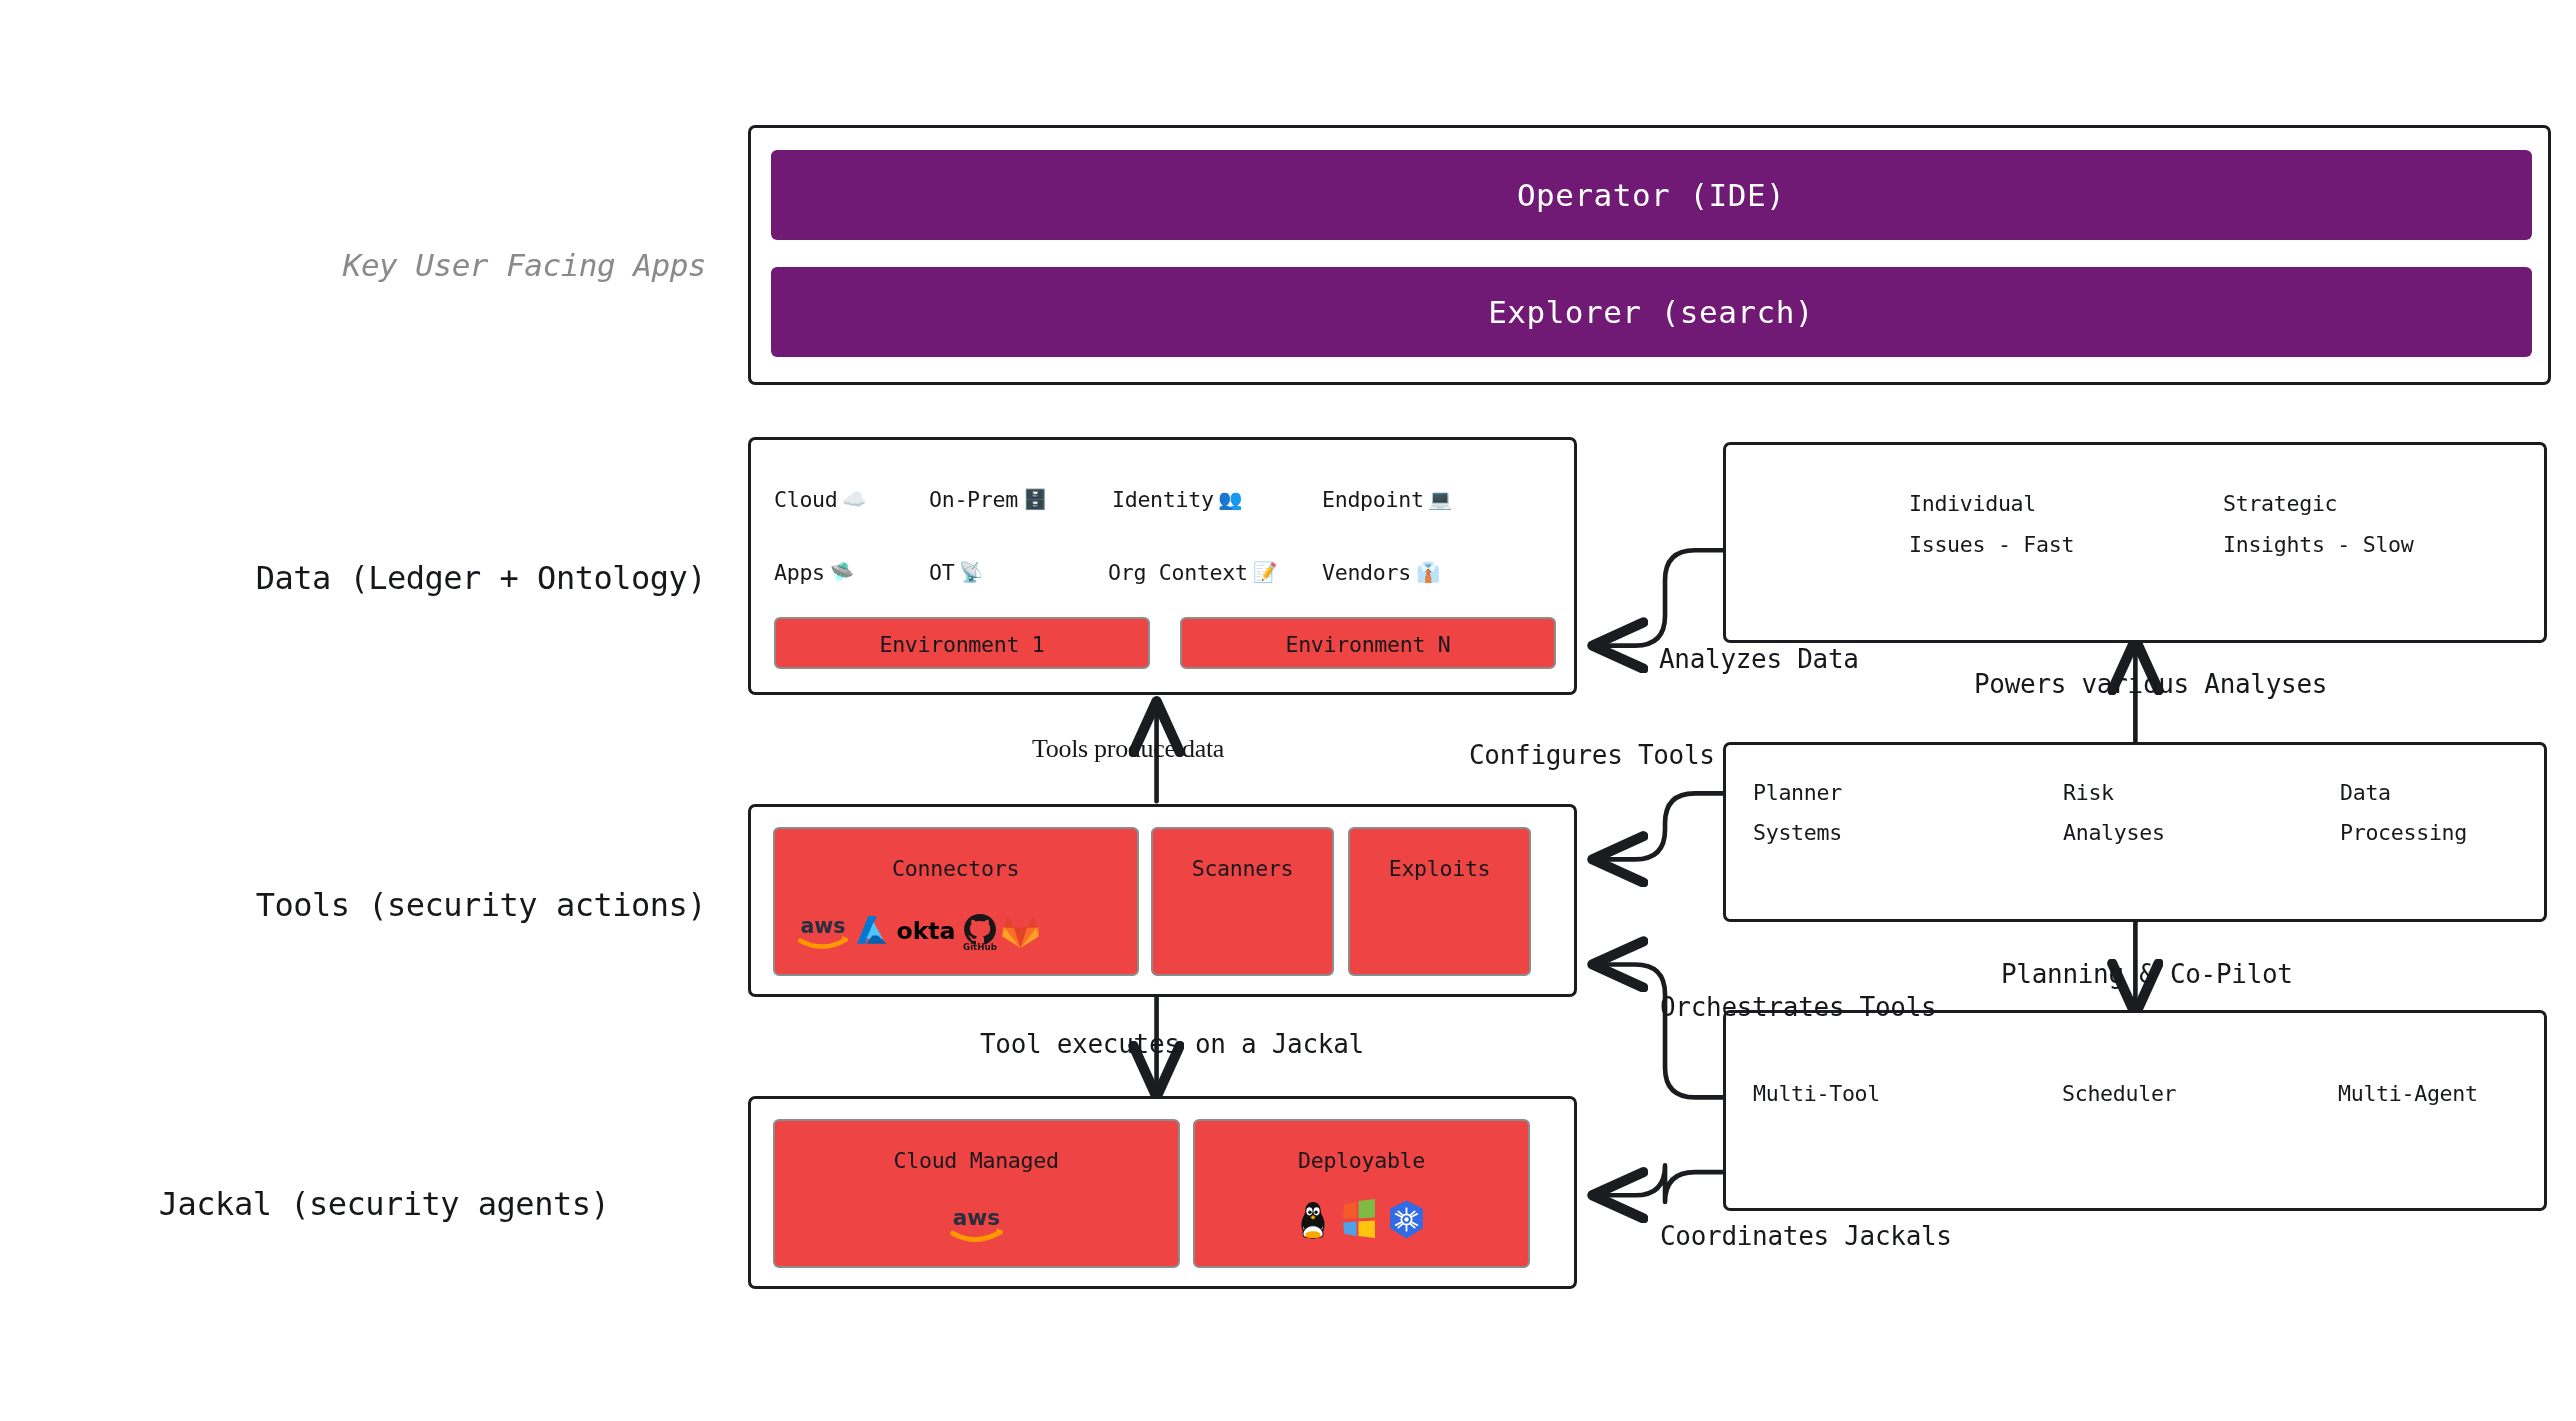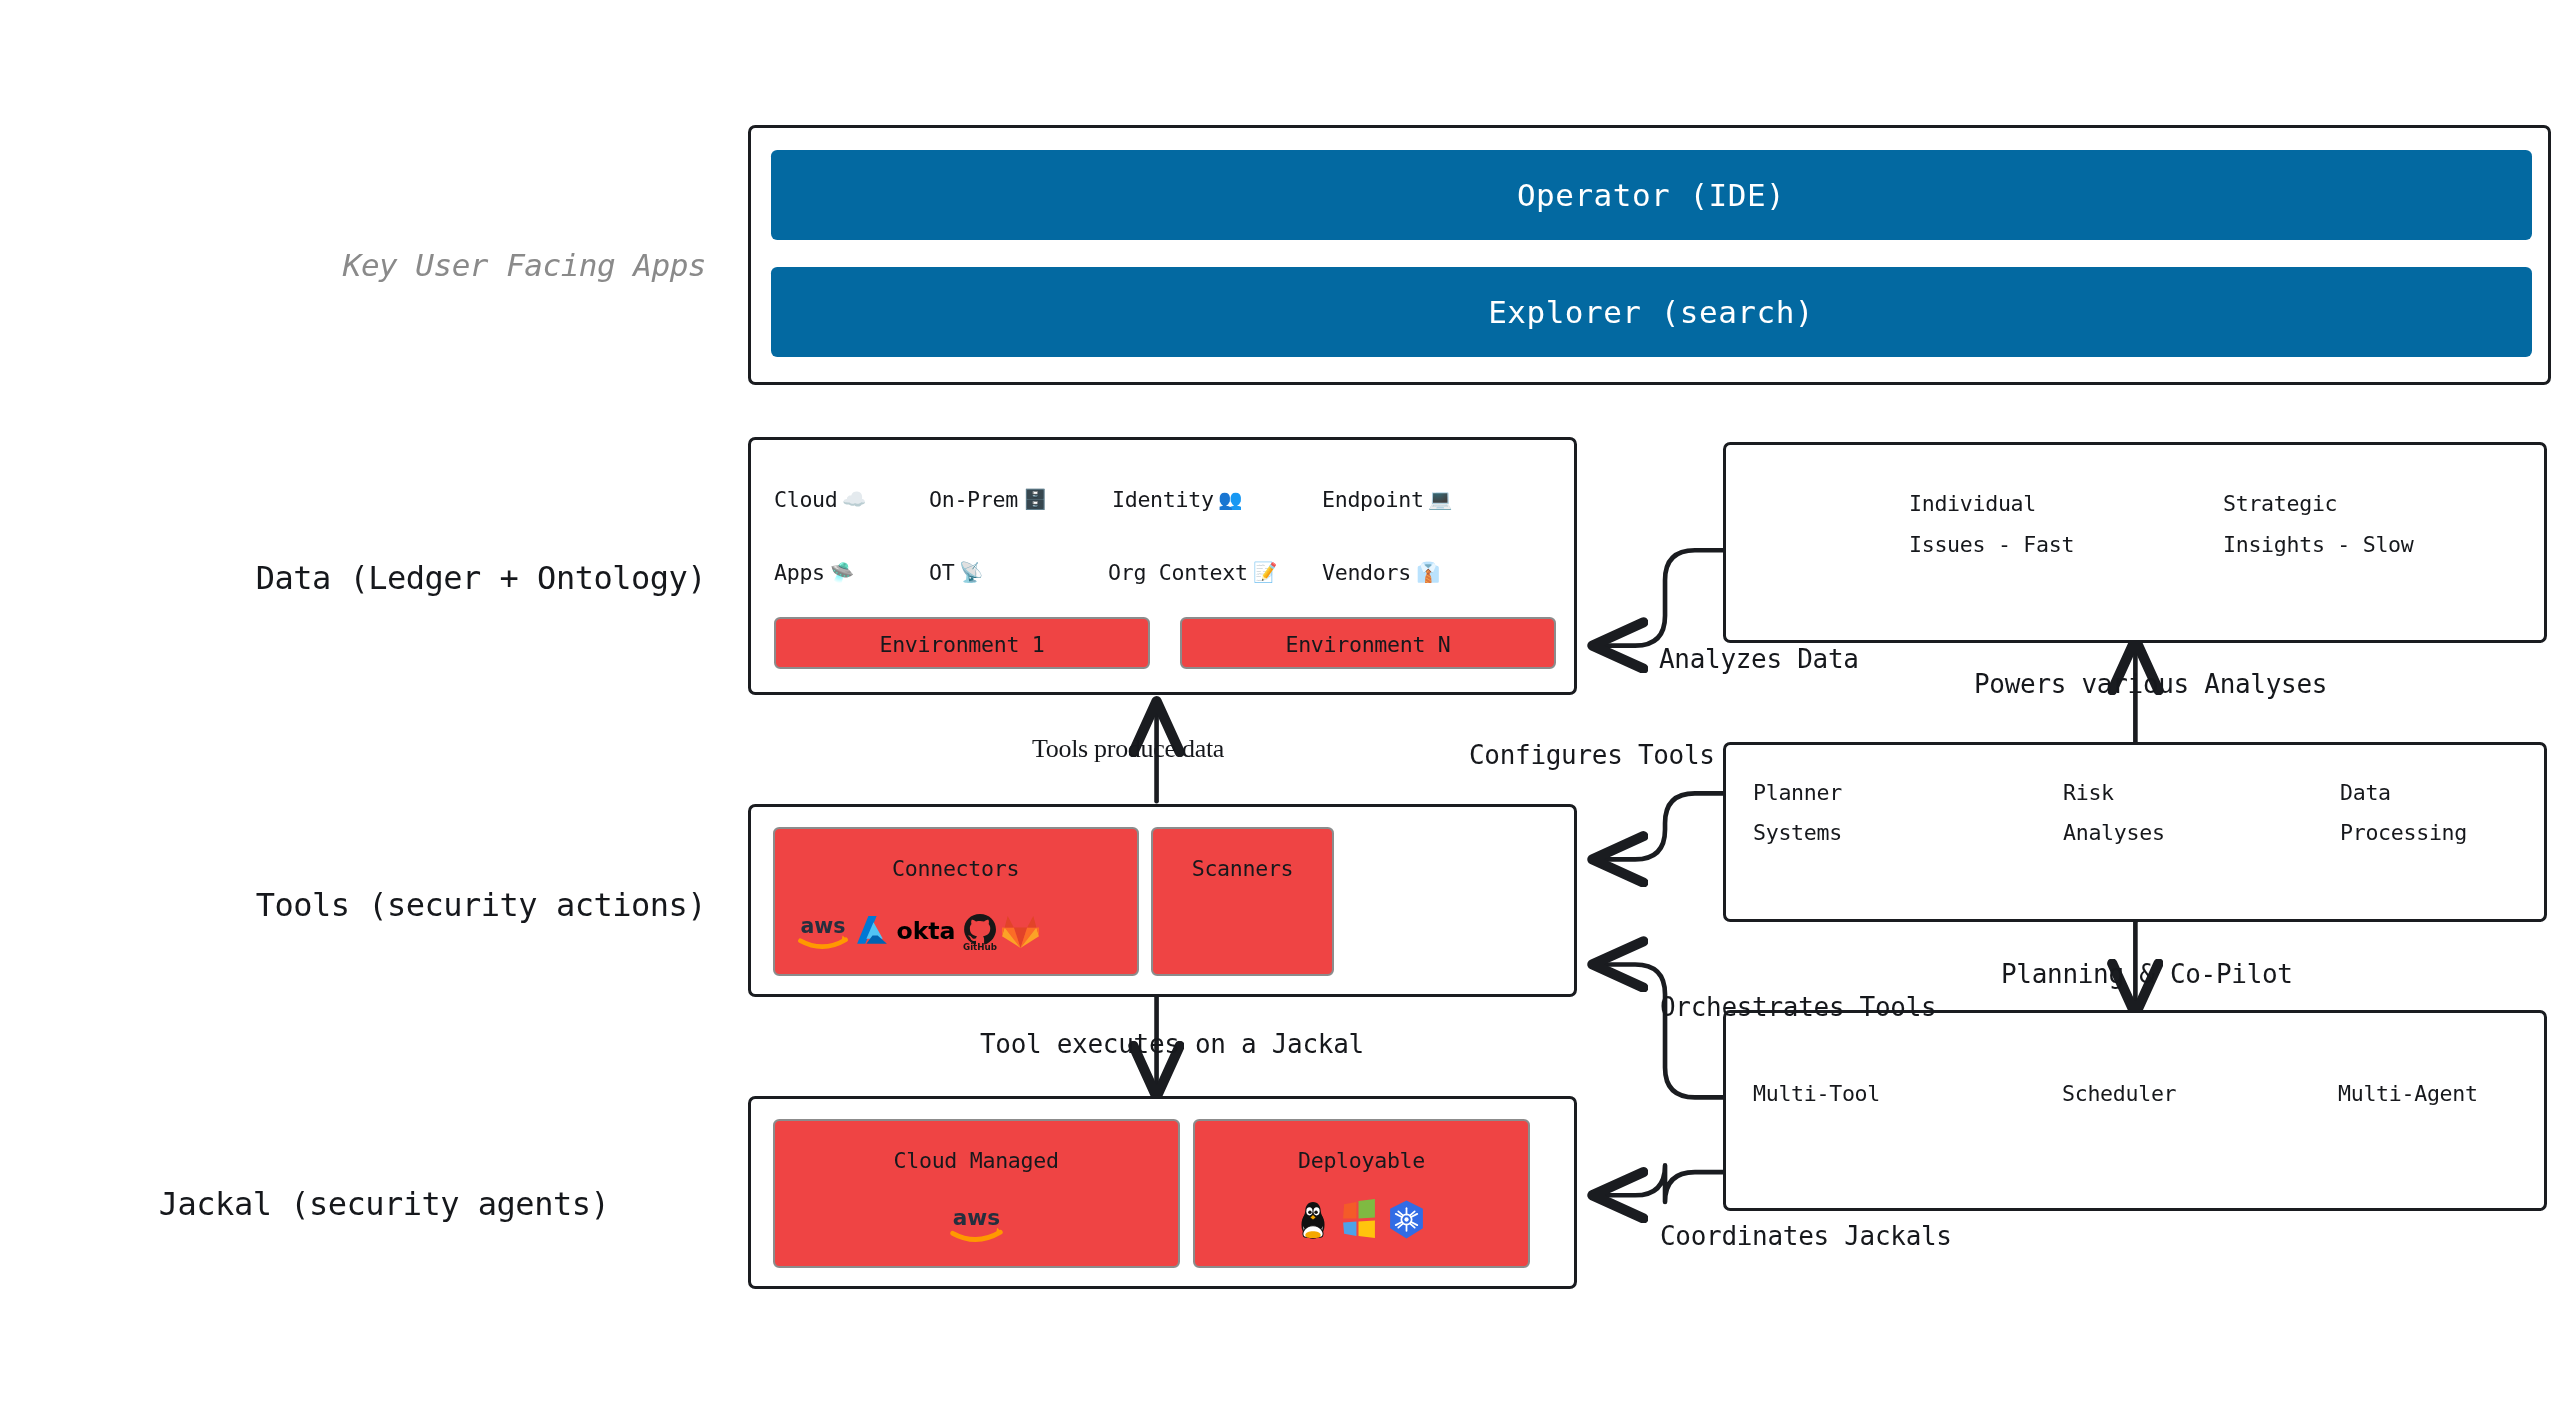--- a/index.html
+++ b/index.html
@@ -23,21 +23,21 @@
     border:3.1px solid #1a1c20;border-radius:7.2px;background:#fff;
   }
   
   .card{
     position:absolute;box-sizing:border-box;
     border:2.6px solid #8c8c8c;border-radius:6.2px;background:#ef4444;
   }
   
   .darkbar{
     position:absolute;box-sizing:border-box;
-    background:#0369a1;border-radius:6.2px;
+    background:#701a75;border-radius:6.2px;
     display:flex;align-items:center;justify-content:center;
   }
   .darkbar span{
     color:#ffffff;font-size:31px;letter-spacing:0.5px;
     font-family:"DejaVu Sans Mono","Liberation Mono",monospace;
   }
 
   
   .btext{
     position:absolute;color:#16181c;white-space:nowrap;
@@ -214,20 +214,23 @@
         <path d="M7,30 L13,8 L25,30 Z" fill="#e24329"></path>
         <path d="M69,30 L63,8 L51,30 Z" fill="#e24329"></path>
       </svg>
     </div>
   </div>
 
   <div class="card" style="left:400px;top:19.6px;width:183px;height:149px;">
     <div class="ctitle" style="left:0;top:27px;width:100%;">Scanners</div>
   </div>
 
+  <div class="card" style="left:597px;top:19.6px;width:183px;height:149px;">
+    <div class="ctitle" style="left:0;top:27px;width:100%;">Exploits</div>
+  </div>
 </div>
 
 <div class="obox" style="left:1723px;top:742px;width:824px;height:180px;">
   <div class="btext" style="left:27px;top:35px;">Planner</div>
   <div class="btext" style="left:27px;top:75px;">Systems</div>
   <div class="btext" style="left:337px;top:35px;">Risk</div>
   <div class="btext" style="left:337px;top:75px;">Analyses</div>
   <div class="btext" style="left:614px;top:35px;">Data</div>
   <div class="btext" style="left:614px;top:75px;">Processing</div>
 </div>

